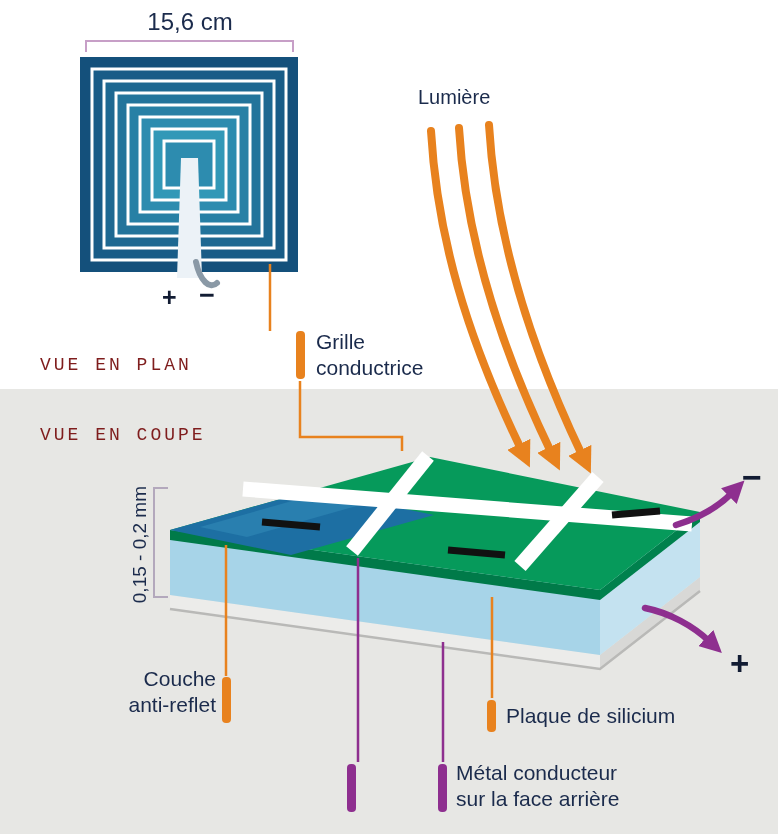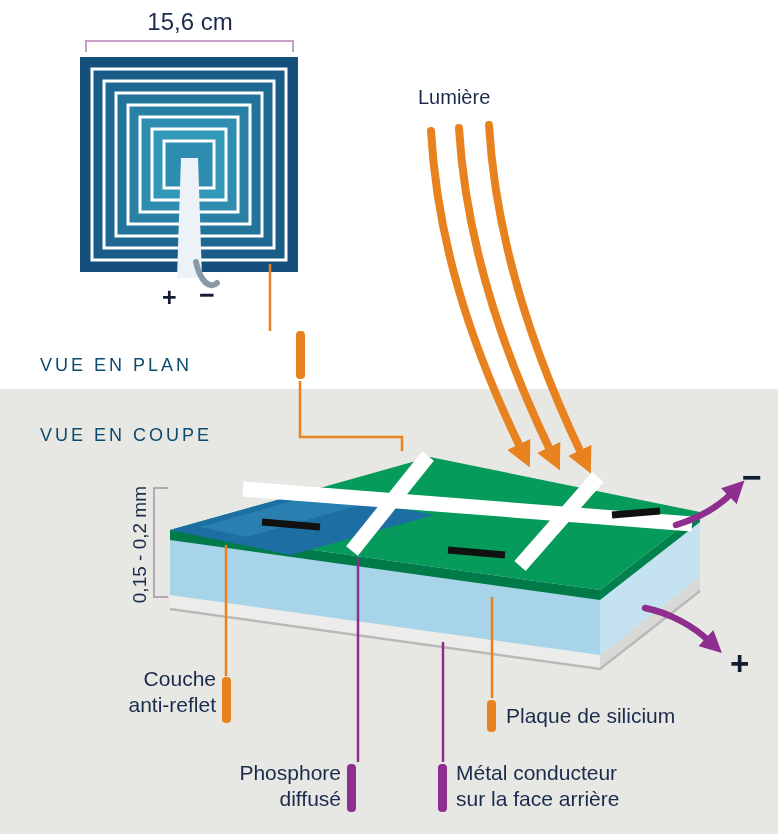--- a/index.html
+++ b/index.html
@@ -2,21 +2,21 @@
 <html><head>
 <meta charset="utf-8">
 <style>
   * { margin:0; padding:0; box-sizing:border-box; }
   html,body { background:#ffffff; }
   body { font-family:"Liberation Sans", sans-serif; }
   .stage { position:relative; width:778px; height:834px; background:#ffffff; overflow:hidden;padding-left:48px; }
   .bg-lower { position:absolute; left:0; top:389px; width:778px; height:445px; background:#E7E7E4; }
   svg.layer { position:absolute; left:0; top:0; }
   .lbl { position:absolute; color:#1B2B4C; font-size:21px; line-height:1.22; }
-  .view-lbl { position:absolute; color:#0c4a6e; font-size:18px; letter-spacing:3px; }
+  .view-lbl { position:absolute; color:#7f1d1d; font-size:18px; letter-spacing:3px;font-family:Liberation Mono, monospace; }
   .sign { position:absolute; color:#121C33; font-weight:bold; }
   .t-right { text-align:right; }
   .t-center { text-align:center; }
   .rot { transform:rotate(-90deg); }
 </style>
 </head>
 <body>
 
 <div class="stage">
 
@@ -105,40 +105,40 @@
     </g>
   </svg>
 
   <div class="lbl t-center" style="left:88px; top:7px; width:204px; font-size:24px;">15,6 cm</div>
 
   <div class="sign" style="left:162px; top:283px; font-size:25px;">+</div>
   <div class="sign" style="left:199px; top:280px; font-size:27px;">−</div>
 
   <div class="view-lbl" style="left:40px; top:355px;">VUE EN PLAN</div>
 
+  <div class="lbl" style="left:316px; top:329px;">
+    <span>Grille</span><br>
+    <span>conductrice</span>
+  </div>
 
   <div class="lbl" style="left:418px; top:85px; font-size:20px;">Lumière</div>
 
   <div class="view-lbl" style="left:40px; top:425px;">VUE EN COUPE</div>
 
   <div class="lbl rot t-center" style="left:75px; top:533px; width:130px; font-size:19px;">0,15 - 0,2 mm</div>
 
   <div class="sign" style="left:742px; top:458px; font-size:34px; font-weight:900;">−</div>
   <div class="sign" style="left:730px; top:645px; font-size:33px; font-weight:900;">+</div>
 
   <div class="lbl t-right" style="left:56px; top:666px; width:160px;">
     <span>Couche</span><br>
     <span>anti-reflet</span>
   </div>
 
   <div class="lbl" style="left:506px; top:703px;text-align:center;">Plaque de silicium</div>
 
-  <div class="lbl t-right" style="left:178px; top:760px; width:163px;">
-    <span>Phosphore</span><br>
-    <span>diffusé</span>
-  </div>
 
   <div class="lbl" style="left:456px; top:760px;">
     <span>Métal conducteur</span><br>
     <span>sur la face arrière</span>
   </div>
 
 </div>
 
 </body></html>

